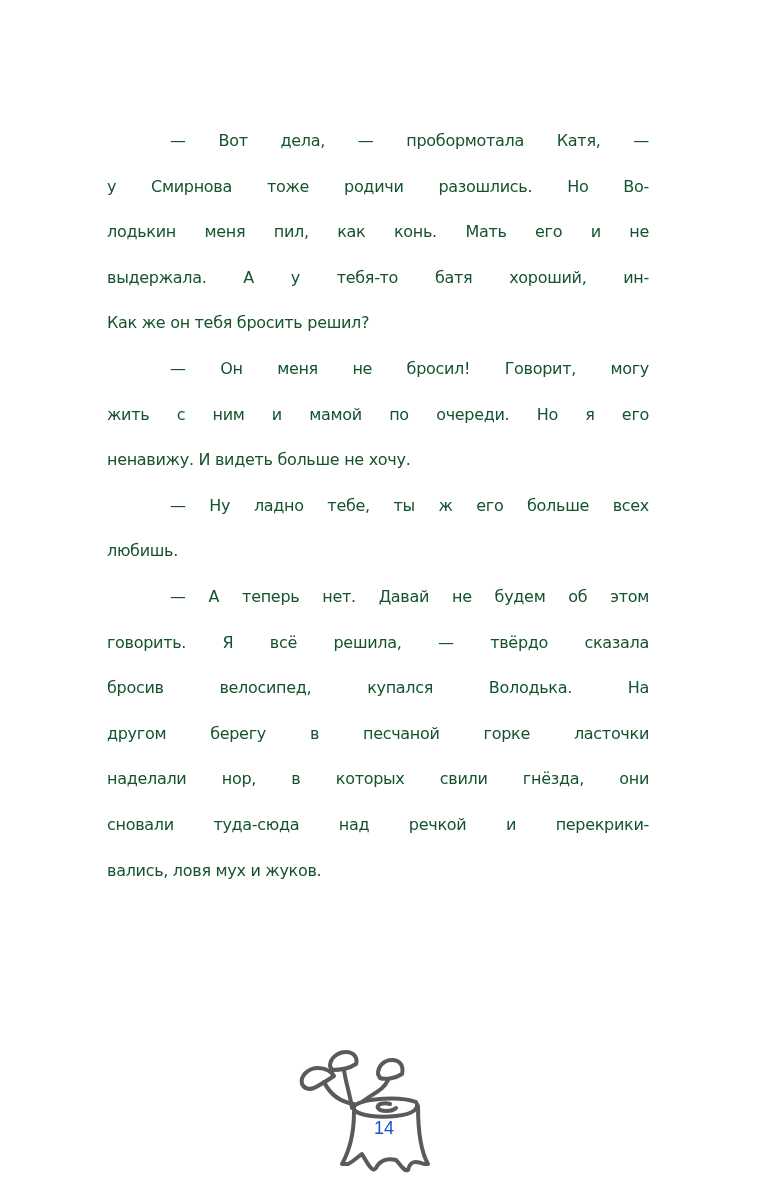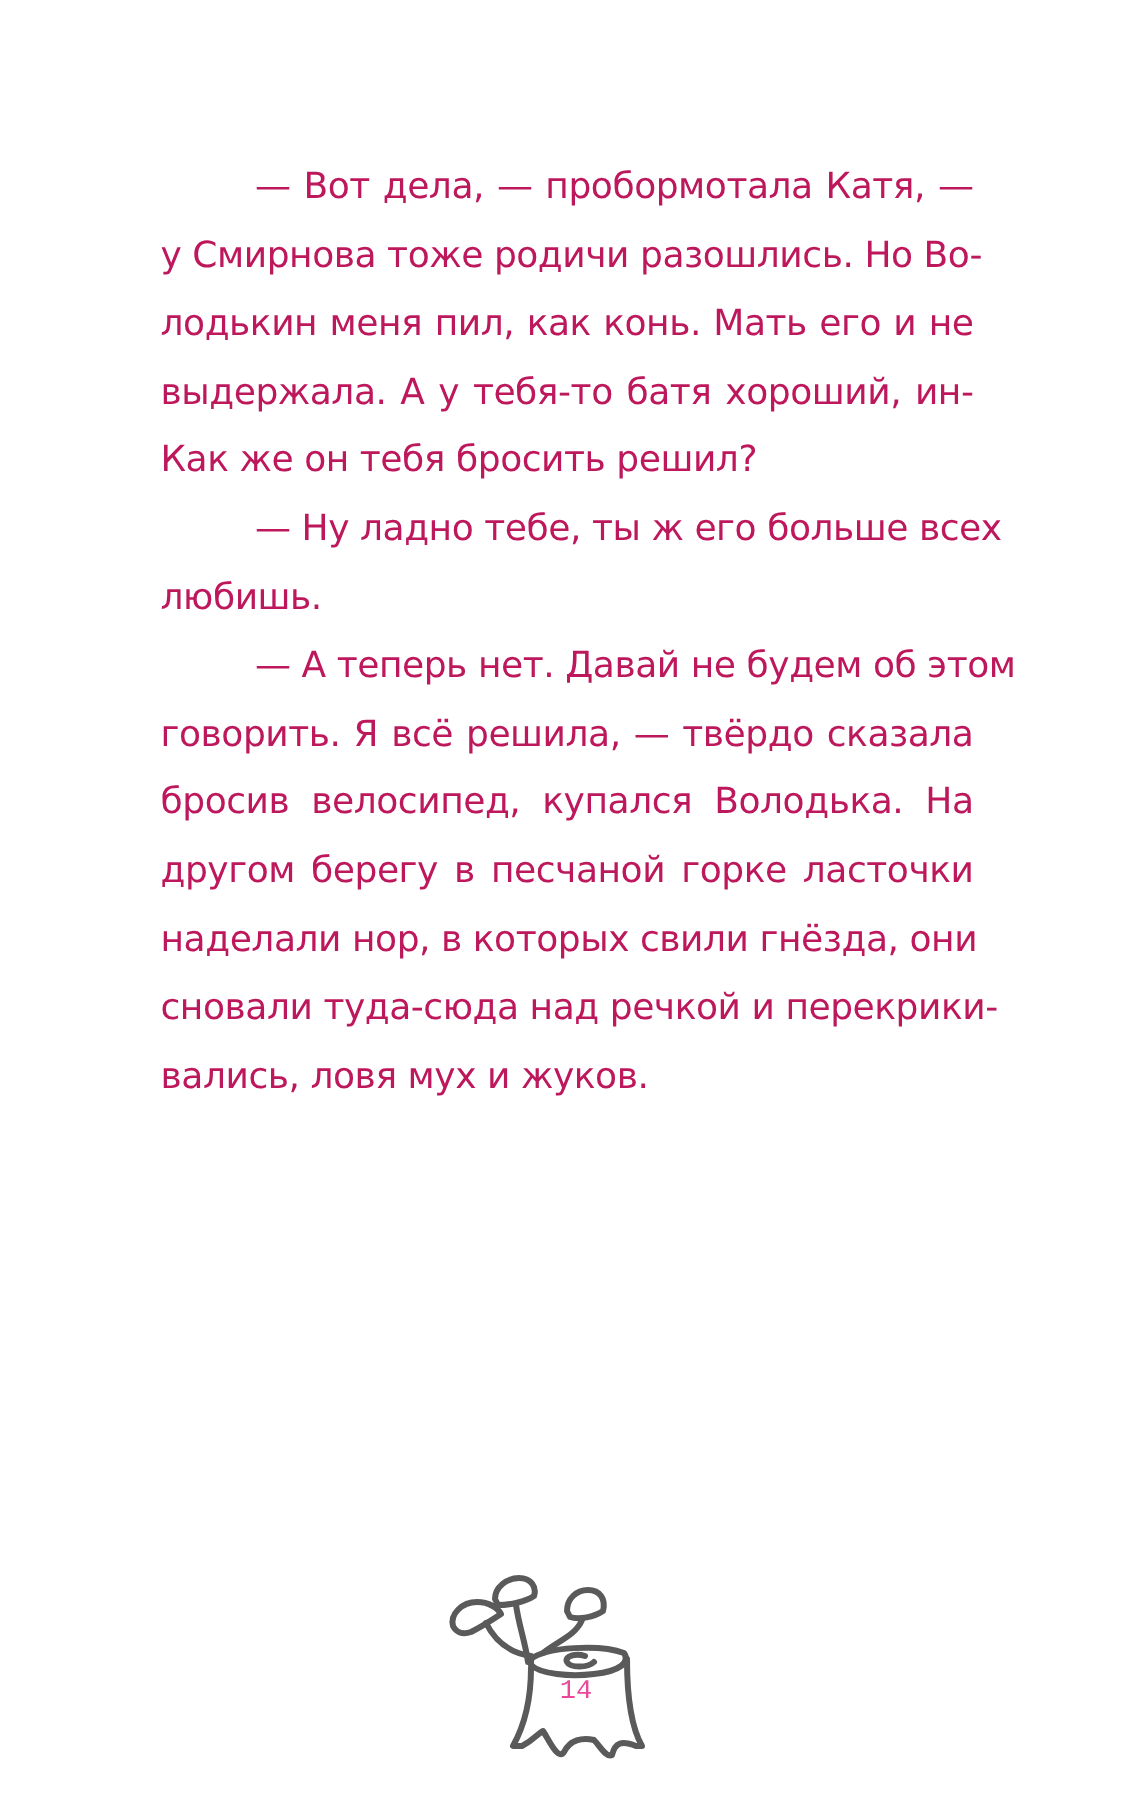--- a/index.html
+++ b/index.html
@@ -1,25 +1,25 @@
 <!DOCTYPE html>
 <html><head>
   <meta charset="utf-8">
   <style>
     html, body { margin: 0; padding: 0; background: #ffffff; }
     body { width: 763px; height: 1200px; position: relative; overflow: hidden; }
     .page {
       position: absolute;
       left: 107px;
-      top: 102px;
+      top: 118px;
       width: 542px;
       font-family: "DejaVu Sans", sans-serif;
-      font-size: 24px;
+      font-size: 16px;
       line-height: 45.6px;
-      color: #be185d;
+      color: #14532d;
       letter-spacing: -0.3px;
     }
     .line {
       display: block;
       white-space: nowrap;
       text-align: justify;
       text-align-last: justify;
       height: 45.6px;
     }
     .line.last { text-align-last: left; }
@@ -28,40 +28,45 @@
       position: absolute;
       left: 296px;
       top: 1050px;
       width: 170px;
       height: 130px;
     }
     .page-num {
       position: absolute;
       left: 372px;
       top: 1118px;
-      font-family: Liberation Mono, monospace;
+      font-family: Liberation Sans, sans-serif;
       font-size: 18px;
-      color: #ec4899;
+      color: #1d4ed8;
       width: 24px;
       text-align: center;
     }
   </style>
 </head>
 <body>
 
 <div class="page">
 
   <div>
     <span class="line indent">— Вот дела, — пробормотала Катя, —</span>
     <span class="line">у Смирнова тоже родичи разошлись. Но Во-</span>
     <span class="line">лодькин меня пил, как конь. Мать его и не</span>
     <span class="line">выдержала. А у тебя-то батя хороший, ин-</span>
     <span class="line last">Как же он тебя бросить решил?</span>
   </div>
 
+  <div>
+    <span class="line indent">— Он меня не бросил! Говорит, могу</span>
+    <span class="line">жить с ним и мамой по очереди. Но я его</span>
+    <span class="line last">ненавижу. И видеть больше не хочу.</span>
+  </div>
 
   <div>
     <span class="line indent">— Ну ладно тебе, ты ж его больше всех</span>
     <span class="line last">любишь.</span>
   </div>
 
   <div>
     <span class="line indent">— А теперь нет. Давай не будем об этом</span>
     <span class="line">говорить. Я всё решила, — твёрдо сказала</span>
   </div>

